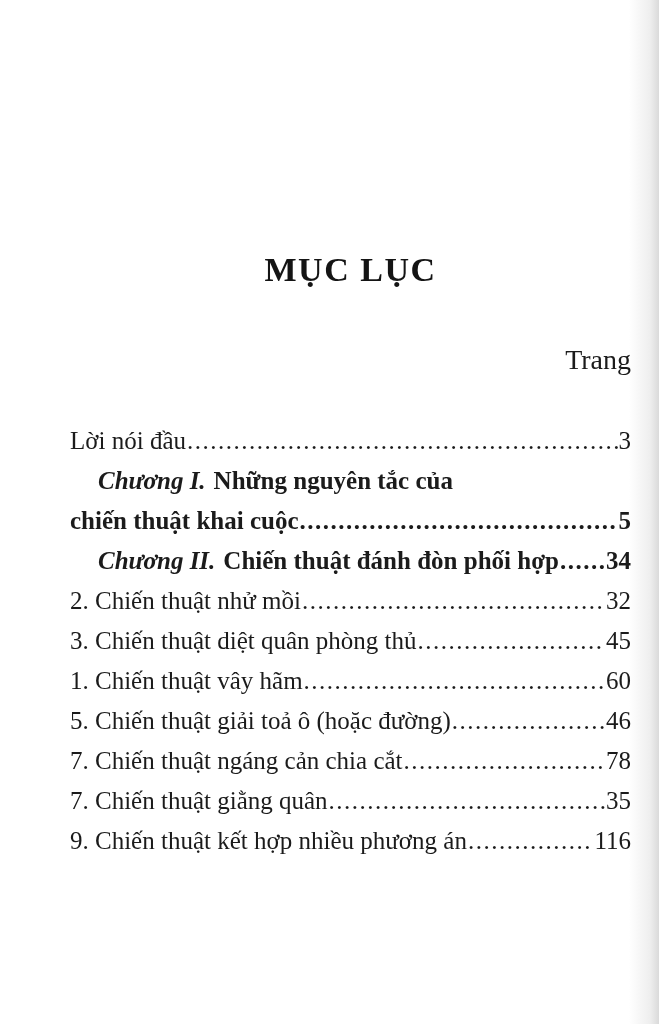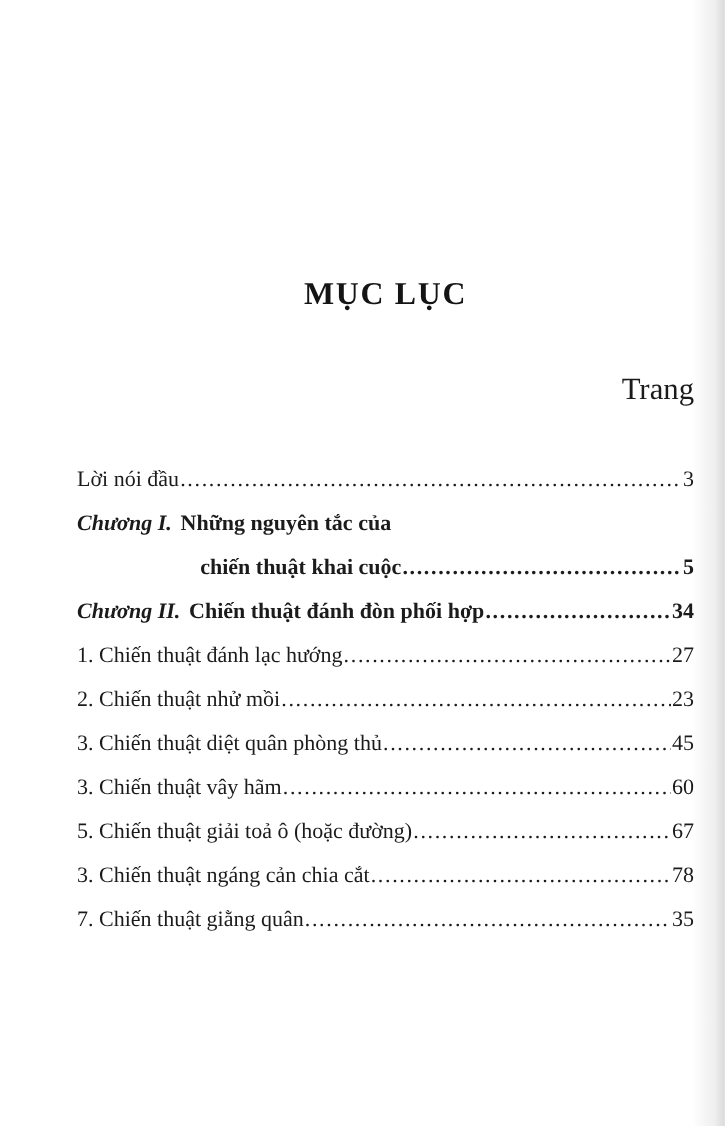--- a/index.html
+++ b/index.html
@@ -14,44 +14,44 @@
     overflow: hidden;
   }
   .content {
     position: absolute;
     left: 70px;
     right: 28px;
     top: 0;
   }
   .title {
     margin: 251px 0 0 0;
-    font-size: 29px;
+    font-size: 34px;
     font-weight: bold;
     text-align: center;
     letter-spacing: 1.5px;
     color: #141414;
   }
   .trang {
     margin-top: 55px;
     font-size: 28px;
     text-align: right;
   }
   .toc {
     margin-top: 45px;
-    font-size: 20px;
+    font-size: 25px;
   }
   .toc-row {
     display: flex;
     align-items: baseline;
     line-height: 40px;
     white-space: nowrap;
   }
   .toc-row.chapter { font-weight: bold; }
-  .prefix { font-style: italic; margin-right: 8px; }
-  .toc-row.cont .label { margin-left: 112px; }
+  .prefix { font-style: italic; margin-right: 8px; margin-left: 28px; }
+  .toc-row.cont .label { }
   .leader {
     flex: 1;
     overflow: hidden;
     margin: 0 1px;
     letter-spacing: 1.5px;
   }
   .leader::after {
     content: "....................................................................................................";
   }
   .pg { flex: none; }
@@ -86,50 +86,50 @@
           <span class="leader"></span>
           <span class="pg">5</span>
         </div>
         <div class="toc-row chapter">
           <span class="prefix">Chương II.</span>
           <span class="label">Chiến thuật đánh đòn phối hợp</span>
           <span class="leader"></span>
           <span class="pg">34</span>
         </div>
         <div class="toc-row">
-          <span class="label">1. Chiến thuật đánh lạc hướng</span>
-          <span class="leader"></span>
-          <span class="pg">27</span>
-        </div>
-        <div class="toc-row">
           <span class="label">2. Chiến thuật nhử mồi</span>
           <span class="leader"></span>
-          <span class="pg">23</span>
+          <span class="pg">32</span>
         </div>
         <div class="toc-row">
           <span class="label">3. Chiến thuật diệt quân phòng thủ</span>
           <span class="leader"></span>
           <span class="pg">45</span>
         </div>
         <div class="toc-row">
-          <span class="label">3. Chiến thuật vây hãm</span>
+          <span class="label">1. Chiến thuật vây hãm</span>
           <span class="leader"></span>
           <span class="pg">60</span>
         </div>
         <div class="toc-row">
           <span class="label">5. Chiến thuật giải toả ô (hoặc đường)</span>
           <span class="leader"></span>
-          <span class="pg">67</span>
+          <span class="pg">46</span>
         </div>
         <div class="toc-row">
-          <span class="label">3. Chiến thuật ngáng cản chia cắt</span>
+          <span class="label">7. Chiến thuật ngáng cản chia cắt</span>
           <span class="leader"></span>
           <span class="pg">78</span>
         </div>
         <div class="toc-row">
           <span class="label">7. Chiến thuật giằng quân</span>
           <span class="leader"></span>
           <span class="pg">35</span>
         </div>
+        <div class="toc-row">
+          <span class="label">9. Chiến thuật kết hợp nhiều phương án</span>
+          <span class="leader"></span>
+          <span class="pg">116</span>
+        </div>
       </div>
   </div>
   <div class="edge-shadow"></div>
 </div>
 
 </body></html>

